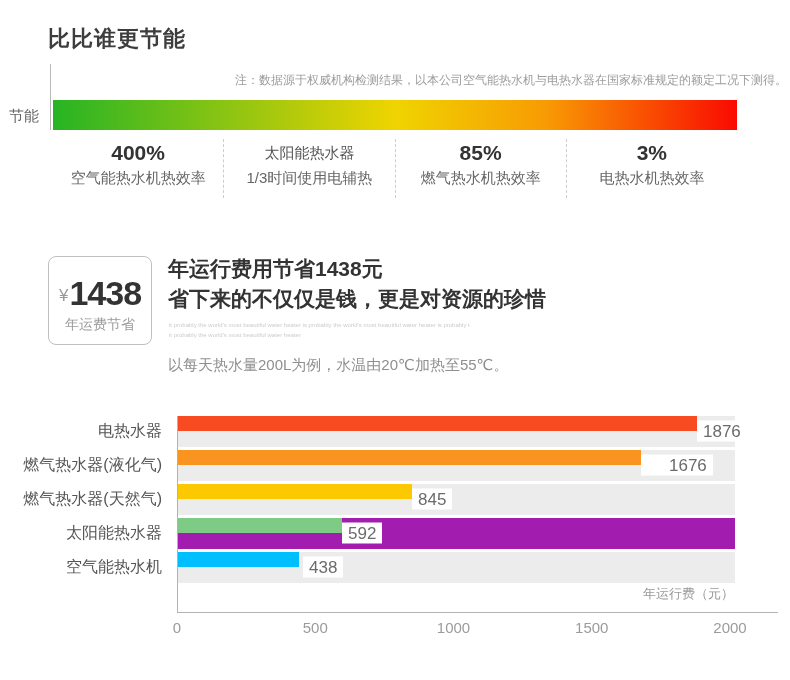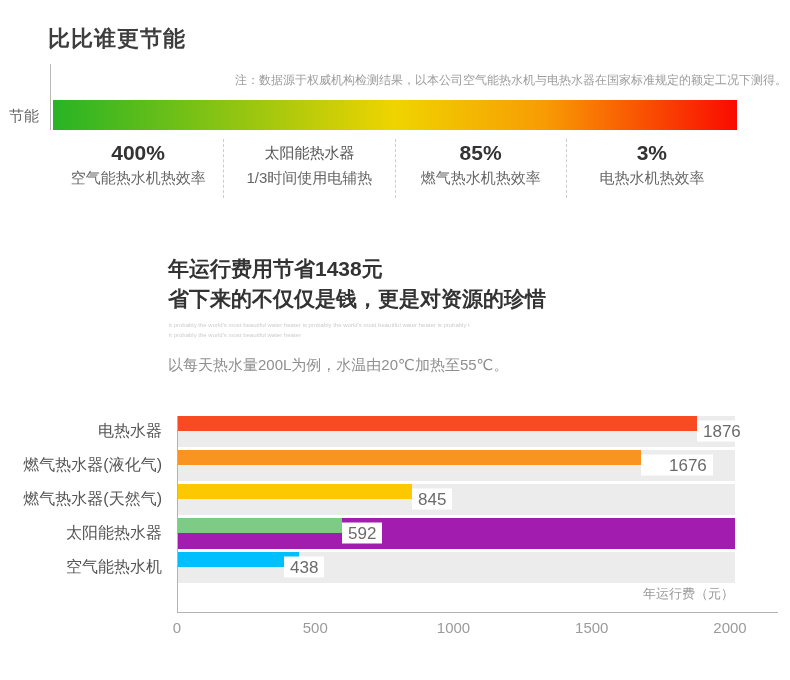--- a/index.html
+++ b/index.html
@@ -69,20 +69,26 @@
     <div class="eff-col">
       <span class="eff-headline">85%</span>
       <span class="eff-sub">燃气热水机热效率</span>
     </div>
     <div class="eff-col">
       <span class="eff-headline">3%</span>
       <span class="eff-sub">电热水机热效率</span>
     </div>
   </div>
 
+  <div class="save-badge">
+    <div class="badge-amount-row">
+      <span class="badge-currency">¥</span><span class="badge-amount">1438</span>
+    </div>
+    <div class="badge-caption">年运费节省</div>
+  </div>
 
   <div class="save-h1">年运行费用节省1438元</div>
   <div class="save-h2">省下来的不仅仅是钱，更是对资源的珍惜</div>
   <div class="fine-print fine1">it probably the world's most beautiful water heater is probably the world's most beautiful water heater is probably t</div>
   <div class="fine-print fine2">it probably the world's most beautiful water heater</div>
   <div class="example-note">以每天热水量200L为例，水温由20℃加热至55℃。</div>
 
   <div class="chart">
     <div class="chart-rows" id="chart-rows">
         <div class="chart-row">
@@ -110,21 +116,21 @@
           <div class="chart-cat">太阳能热水器</div>
           <div class="chart-plot" style="background: #a21caf;">
             <div class="chart-bar" style="width: 164px; background: rgb(126, 203, 134);"></div>
             <span class="chart-val" style="left: 164px;">592</span>
           </div>
         </div>
         <div class="chart-row">
           <div class="chart-cat">空气能热水机</div>
           <div class="chart-plot" style="background: rgb(236, 236, 236);">
             <div class="chart-bar" style="width: 121px; background: rgb(0, 191, 255);"></div>
-            <span class="chart-val" style="left: 106px;">438</span>
+            <span class="chart-val" style="left: 125px;">438</span>
           </div>
         </div>
       </div>
     <div class="axis-y"></div>
     <div class="axis-x"></div>
     <div class="chart-xlabel">年运行费（元）</div>
     <div id="chart-ticks">
         <span class="chart-tick" style="left: 177px;">0</span>
         <span class="chart-tick" style="left: 315.25px;">500</span>
         <span class="chart-tick" style="left: 453.5px;">1000</span>

